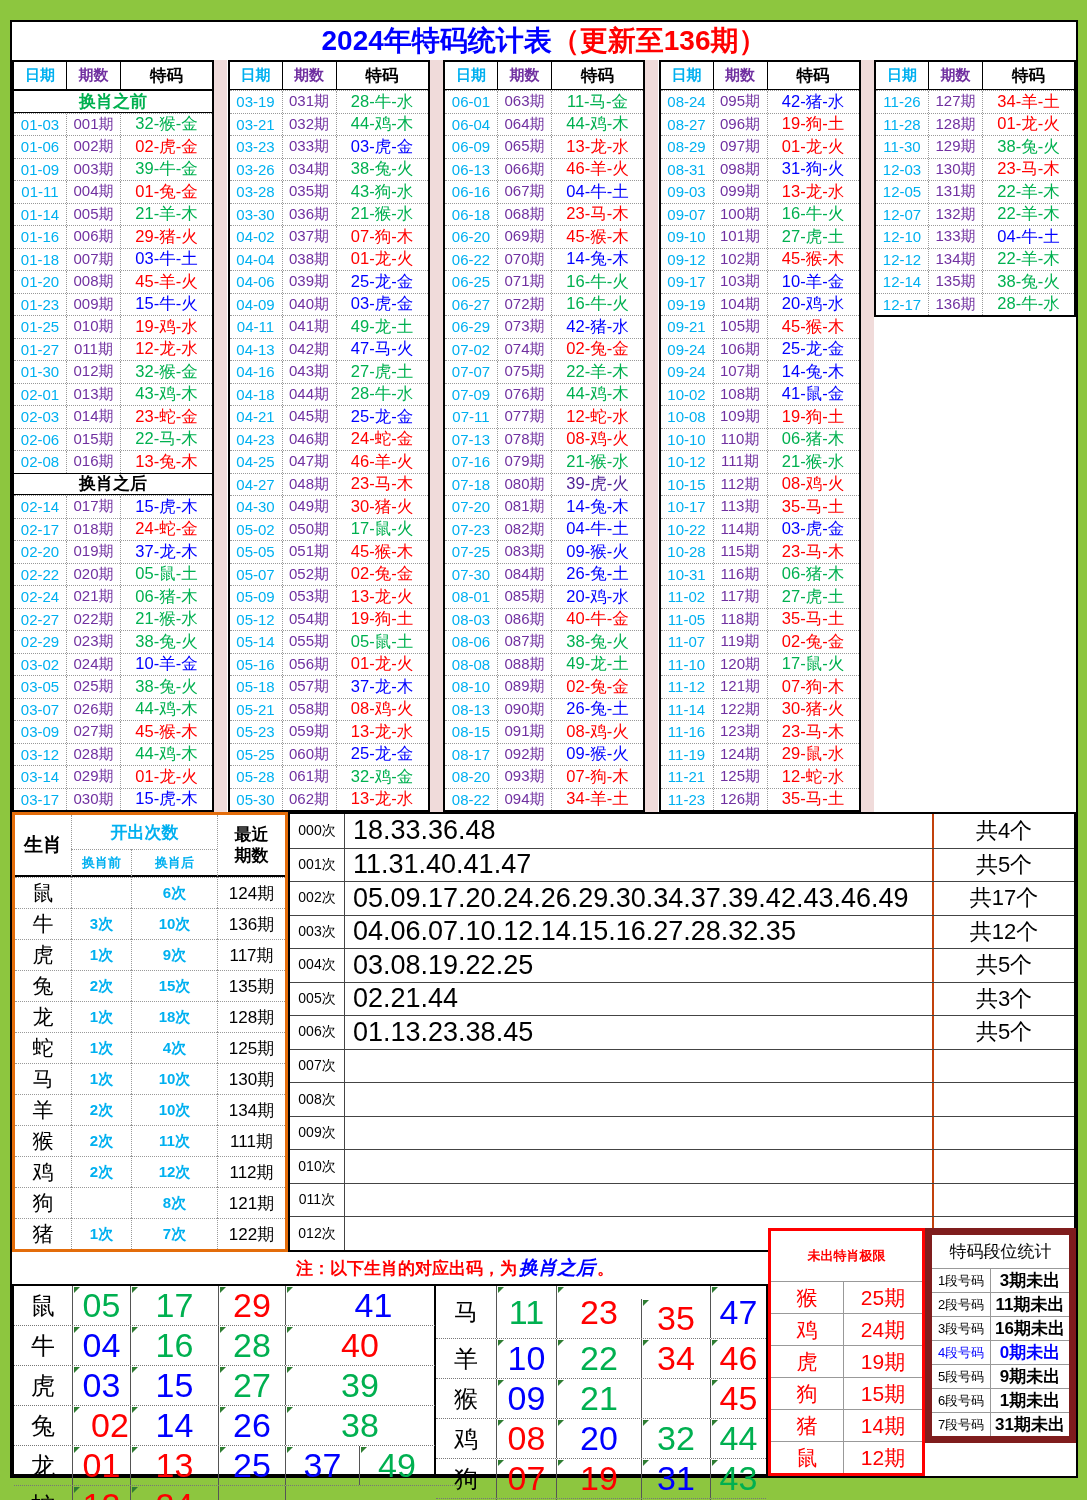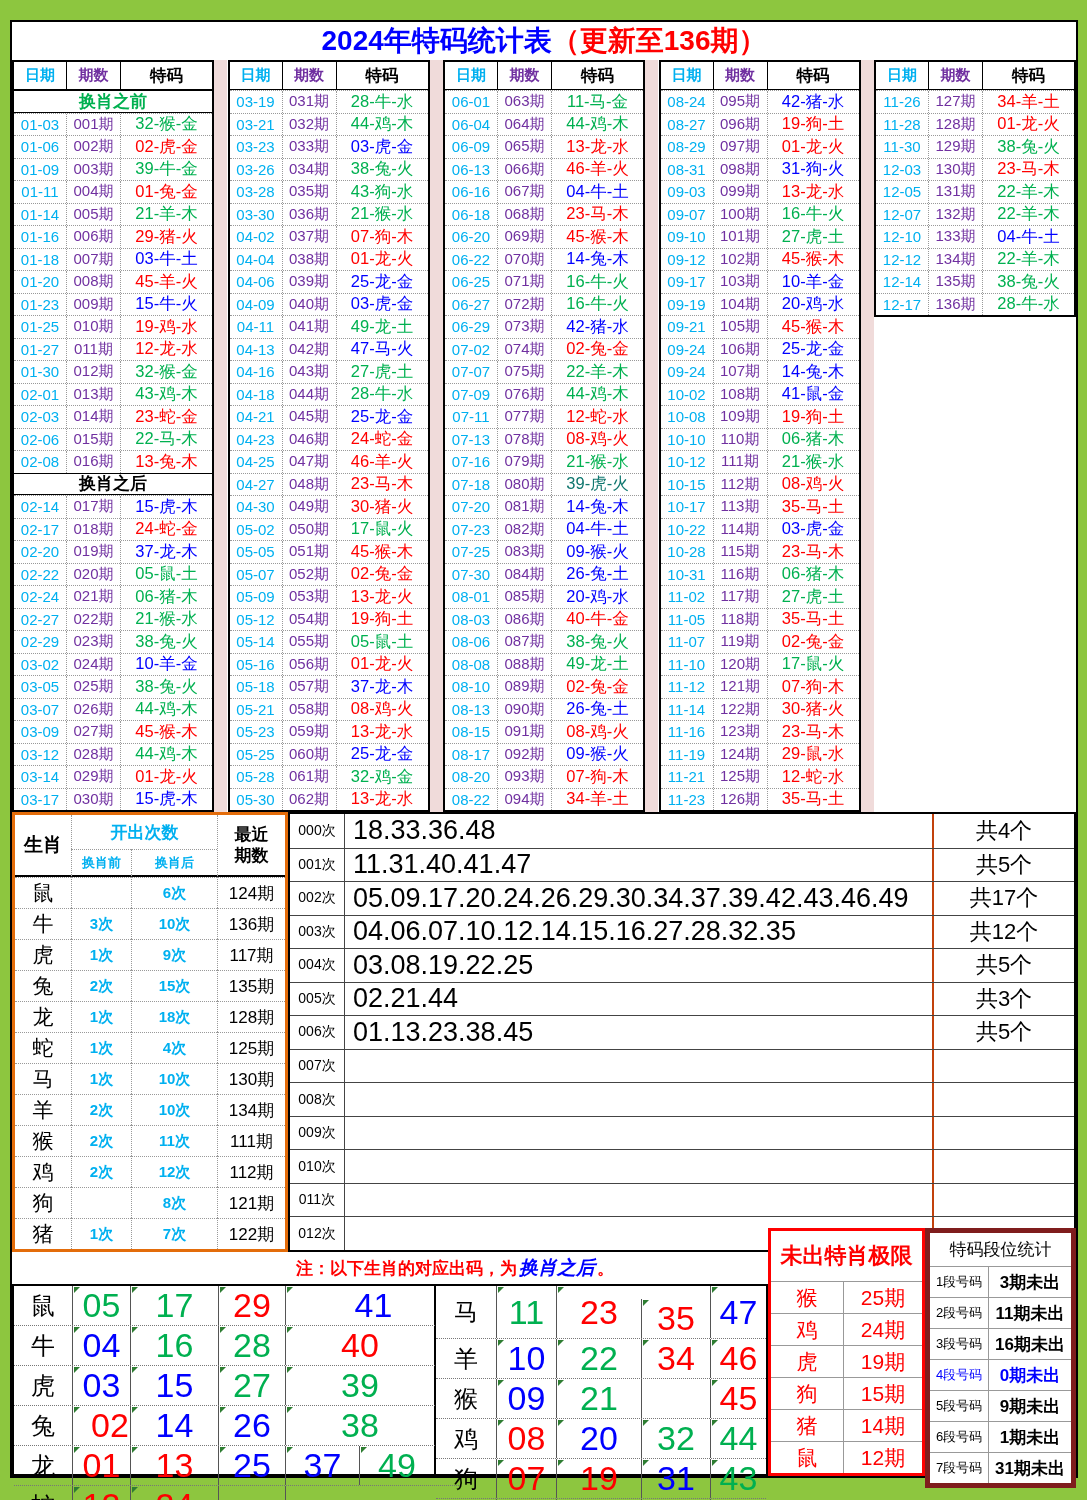--- a/index.html
+++ b/index.html
@@ -72,28 +72,28 @@
   .mrow:first-child{border-top:none;}
   .mzod{display:flex;align-items:center;justify-content:center;font-size:24px;box-sizing:border-box;}
   .mcell{position:relative;display:flex;align-items:center;justify-content:center;
     font-size:34px;border-left:1px solid #555;box-sizing:border-box;}
   .mcell.filled::before{content:"";position:absolute;left:1px;top:1px;width:0;height:0;
     border-top:6px solid #2E7D32;border-right:6px solid transparent;}
   
   .redpanel{position:absolute;left:756px;top:1206px;width:157px;height:248px;background:#fff;
     border:3px solid #FF0000;box-sizing:border-box;display:grid;grid-template-rows:50px repeat(6,1fr);z-index:5;}
   .redtitle{display:flex;align-items:center;justify-content:center;color:#FF0000;
-    font-weight:bold;font-size:22px;}
+    font-weight:bold;font-size:13px;}
   .redrow{display:flex;border-top:1px solid #999;box-sizing:border-box;}
   .rz{width:72px;color:#FF0000;font-size:21px;display:flex;align-items:center;justify-content:center;}
   .rp{flex:1;color:#FF0000;font-size:21px;display:flex;align-items:center;justify-content:center;
     border-left:1px solid #999;box-sizing:border-box;}
   
-  .bluepanel{position:absolute;left:913px;top:1206px;width:151px;height:260px;background:#fff;
-    border:5px solid #7f1d1d;box-sizing:border-box;display:grid;grid-template-rows:33px repeat(7,1fr);z-index:5;}
+  .bluepanel{position:absolute;left:913px;top:1206px;width:151px;height:215px;background:#fff;
+    border:7px solid #7f1d1d;box-sizing:border-box;display:grid;grid-template-rows:33px repeat(7,1fr);z-index:5;}
   .bluetitle{display:flex;align-items:center;justify-content:center;font-size:17px;color:#000;}
   .bluerow{display:flex;border-top:1px solid #999;box-sizing:border-box;}
   .bl{width:58px;font-size:13px;display:flex;align-items:center;justify-content:center;}
   .bv{flex:1;font-size:17px;font-weight:bold;display:flex;align-items:center;justify-content:center;
     border-left:1px solid #999;box-sizing:border-box;}
   .bluerow.hl .bl,.bluerow.hl .bv{color:#0000FF;}
 </style>
 </head>
 <body>
 
@@ -525,21 +525,21 @@
             <div class="pcell c-code" style="color: rgb(255, 0, 0);">08-鸡-火</div>
           </div>
           <div class="prow">
             <div class="pcell c-date">07-16</div>
             <div class="pcell c-period">079期</div>
             <div class="pcell c-code" style="color: rgb(0, 176, 80);">21-猴-水</div>
           </div>
           <div class="prow">
             <div class="pcell c-date">07-18</div>
             <div class="pcell c-period">080期</div>
-            <div class="pcell c-code" style="color: #0f766e; text-align: center;">39-虎-火</div>
+            <div class="pcell c-code" style="color: #4c1d95; text-align: center;">39-虎-火</div>
           </div>
           <div class="prow">
             <div class="pcell c-date">07-20</div>
             <div class="pcell c-period">081期</div>
             <div class="pcell c-code" style="color: rgb(0, 0, 255);">14-兔-木</div>
           </div>
           <div class="prow">
             <div class="pcell c-date">07-23</div>
             <div class="pcell c-period">082期</div>
             <div class="pcell c-code" style="color: rgb(0, 0, 255);">04-牛-土</div>

